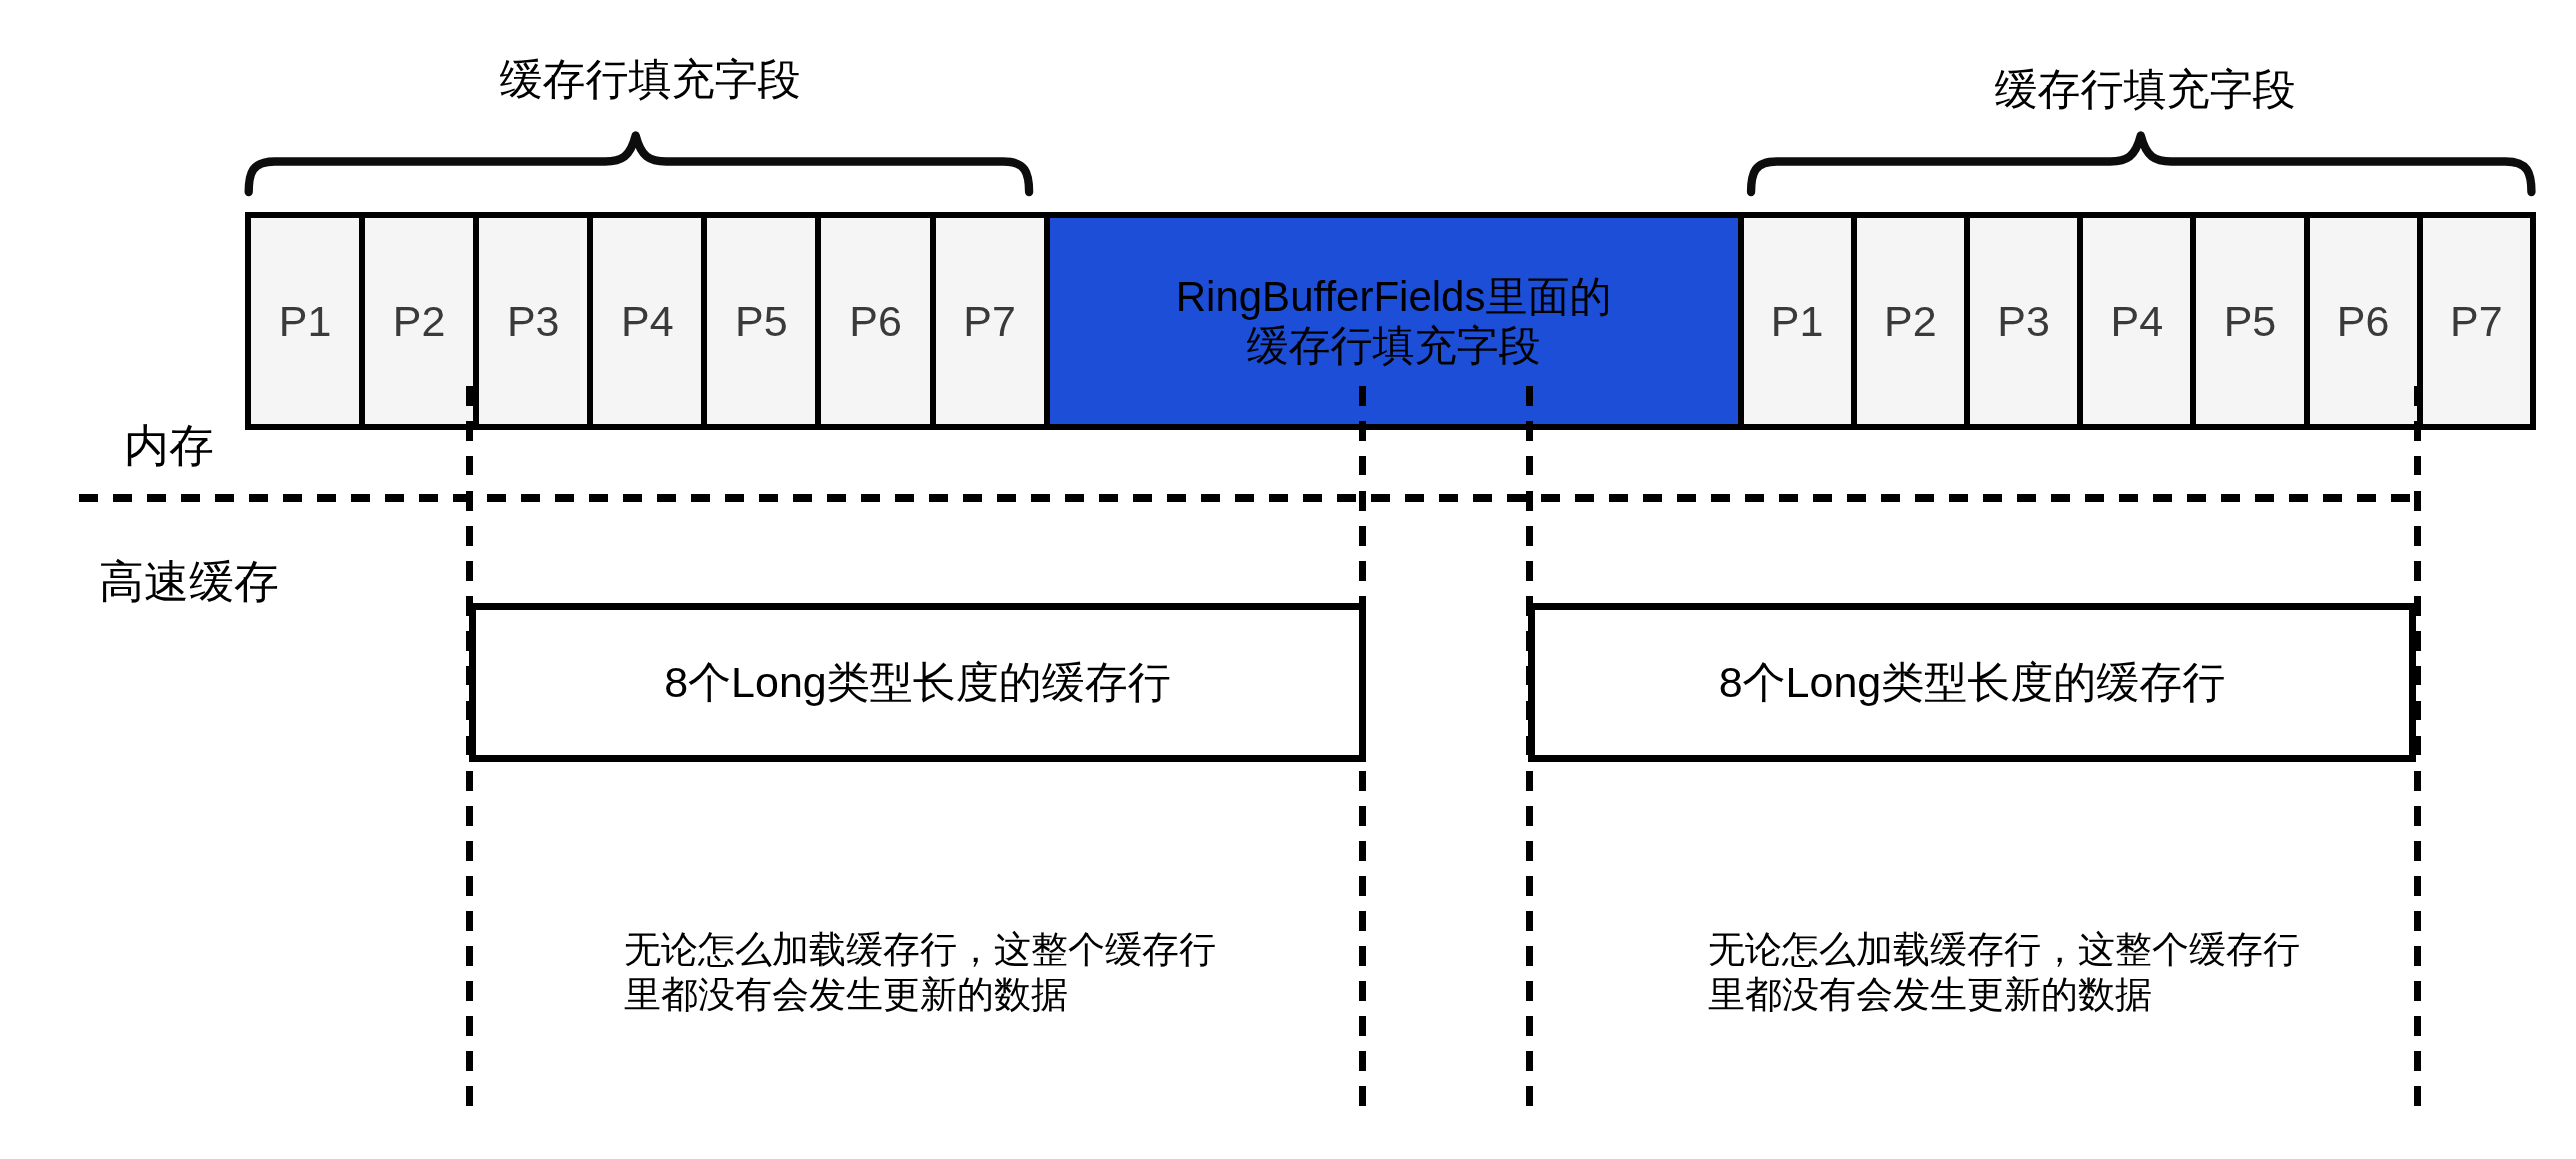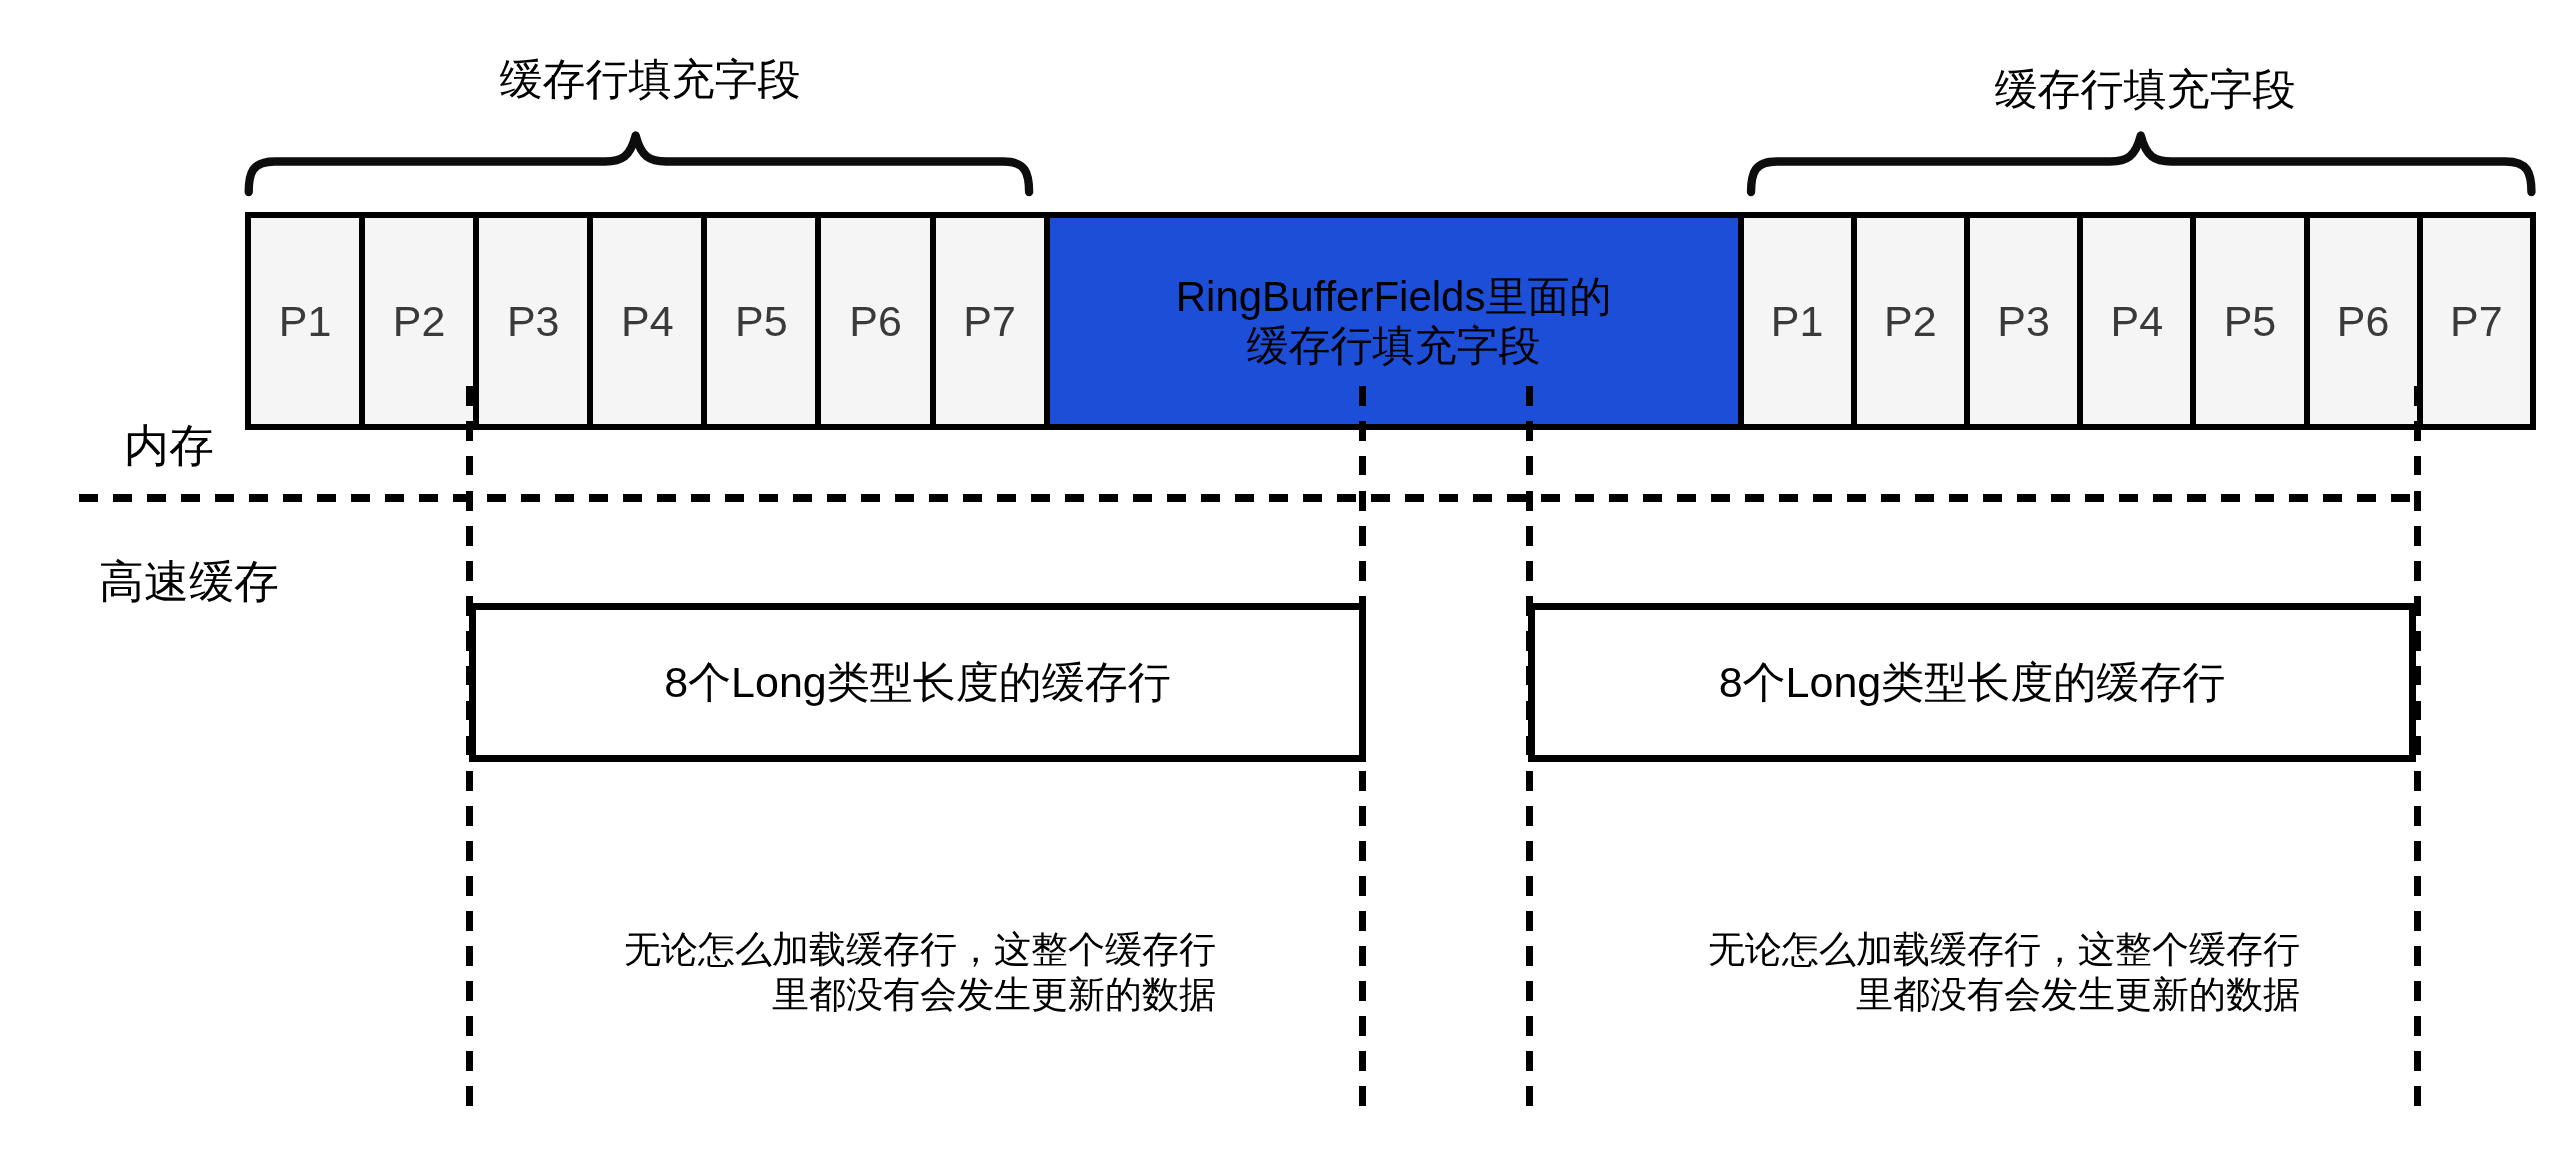--- a/index.html
+++ b/index.html
@@ -116,21 +116,21 @@
     white-space: nowrap;
   }
   #cache-box-left  { left: 469px;  width: 897px; }
   #cache-box-right { left: 1528px; width: 888px; }
 
   
   .note {
     position: absolute;
     top: 927px;
     transform: translateX(-50%);
-    text-align: right;
+    text-align: left;
     font-size: 37px;
     line-height: 45px;
     white-space: nowrap;
     color: #000000;
   }
   #note-left  { left: 920px; }
   #note-right { left: 2004px; }
 </style>
 </head>
 <body>

